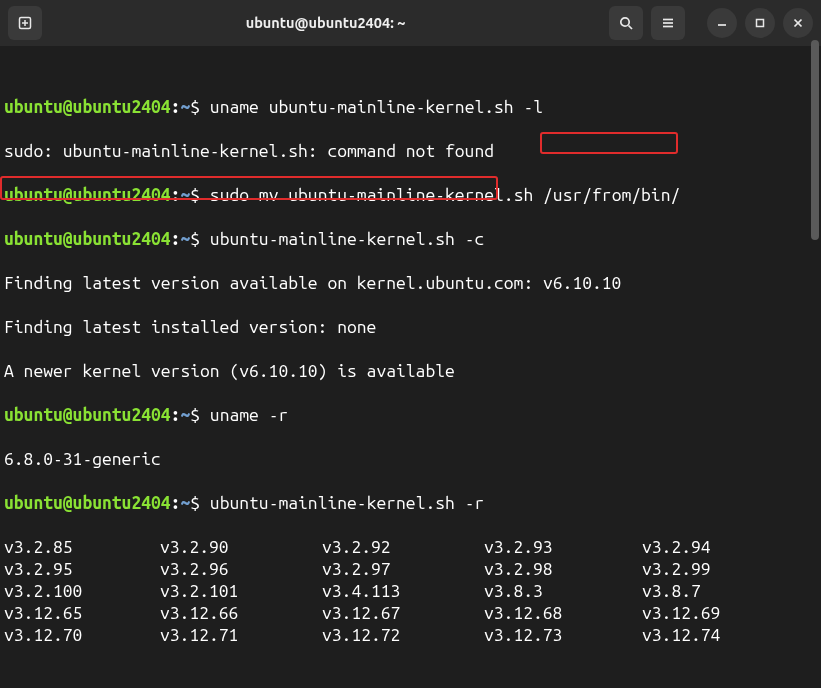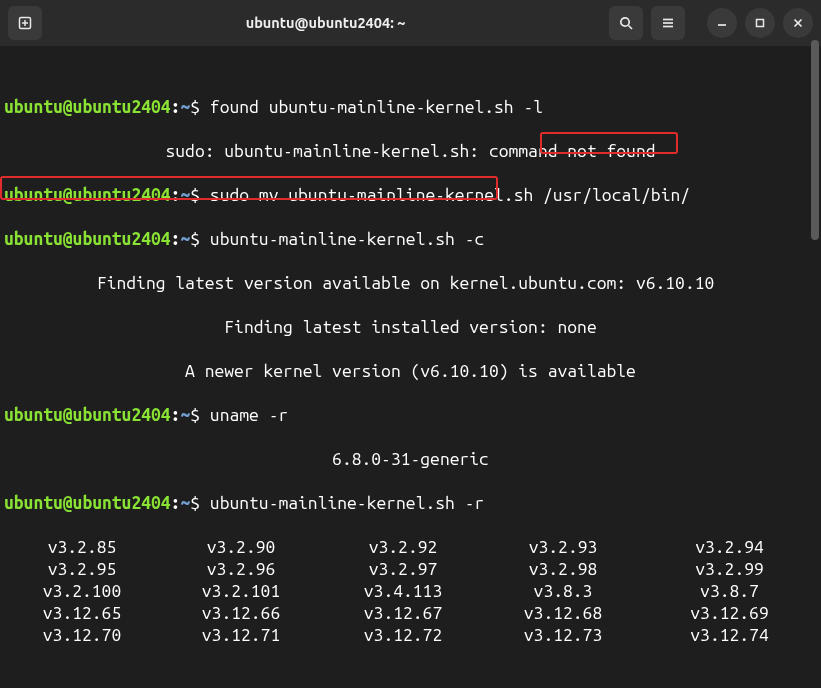--- a/index.html
+++ b/index.html
@@ -51,21 +51,21 @@
     width: 8px;
     height: 200px;
     background: #5a5a5a;
     border-radius: 4px;
   }
   .user { color: #8ae234; font-weight: bold; margin-top: 38px; }
   .path { color: #729fcf; font-weight: bold; }
   .colon { color: #ffffff; font-weight: bold;}
   .dollar { color: #ffffff; }
   .cmd { color: #ffffff; }
-  .out { color: #ffffff; text-align: center; }
+  .out { color: #ffffff; }
   .hl-box-1 {
     position: absolute;
     border: 2px solid #e02c2c;
     border-radius: 3px;
   }
   .hl-box-2 {
     position: absolute;
     border: 2px solid #e02c2c;
     border-radius: 3px;
   }
@@ -112,23 +112,23 @@
   <div class="btn round">
     <svg width="12" height="12" viewBox="0 0 12 12" stroke-width="1.7">
         <line x1="2.5" y1="2.5" x2="9.5" y2="9.5"></line>
         <line x1="9.5" y1="2.5" x2="2.5" y2="9.5"></line>
       </svg>
   </div>
 </div>
 
 <div class="term">
 <div class="scrollbar"></div>
-<div><span class="user">ubuntu@ubuntu2404</span><span class="colon">:</span><span class="path">~</span><span class="dollar">$ </span><span class="cmd">found ubuntu-mainline-kernel.sh -l</span></div>
+<div><span class="user">ubuntu@ubuntu2404</span><span class="colon">:</span><span class="path">~</span><span class="dollar">$ </span><span class="cmd">uname ubuntu-mainline-kernel.sh -l</span></div>
 <div class="out">sudo: ubuntu-mainline-kernel.sh: command not found</div>
-<div><span class="user">ubuntu@ubuntu2404</span><span class="colon">:</span><span class="path">~</span><span class="dollar">$ </span><span class="cmd">sudo mv ubuntu-mainline-kernel.sh /usr/local/bin/</span></div>
+<div><span class="user">ubuntu@ubuntu2404</span><span class="colon">:</span><span class="path">~</span><span class="dollar">$ </span><span class="cmd">sudo mv ubuntu-mainline-kernel.sh /usr/from/bin/</span></div>
 <div><span class="user">ubuntu@ubuntu2404</span><span class="colon">:</span><span class="path">~</span><span class="dollar">$ </span><span class="cmd">ubuntu-mainline-kernel.sh -c</span></div>
 <div class="out"><span>Finding latest version available on kernel.ubuntu.com:</span><span> v6.10.10 </span></div>
 <div class="out">Finding latest installed version: none</div>
 <div class="out">A newer kernel version (v6.10.10) is available</div>
 <div><span class="user">ubuntu@ubuntu2404</span><span class="colon">:</span><span class="path">~</span><span class="dollar">$ </span><span class="cmd">uname -r</span></div>
 <div class="out">6.8.0-31-generic</div>
 <div><span class="user">ubuntu@ubuntu2404</span><span class="colon">:</span><span class="path">~</span><span class="dollar">$ </span><span class="cmd">ubuntu-mainline-kernel.sh -r</span></div>
 <div id="version-grid"><div class="cols out"><span>v3.2.85</span><span>v3.2.90</span><span>v3.2.92</span><span>v3.2.93</span><span>v3.2.94</span></div><div class="cols out"><span>v3.2.95</span><span>v3.2.96</span><span>v3.2.97</span><span>v3.2.98</span><span>v3.2.99</span></div><div class="cols out"><span>v3.2.100</span><span>v3.2.101</span><span>v3.4.113</span><span>v3.8.3</span><span>v3.8.7</span></div><div class="cols out"><span>v3.12.65</span><span>v3.12.66</span><span>v3.12.67</span><span>v3.12.68</span><span>v3.12.69</span></div><div class="cols out"><span>v3.12.70</span><span>v3.12.71</span><span>v3.12.72</span><span>v3.12.73</span><span>v3.12.74</span></div></div>
 <div class="hl-box-1" style="left:540px; top:86px; width:138px; height:22px;"></div>
 <div class="hl-box-2" style="left:0px; top:130px; width:498px; height:24px;"></div>

